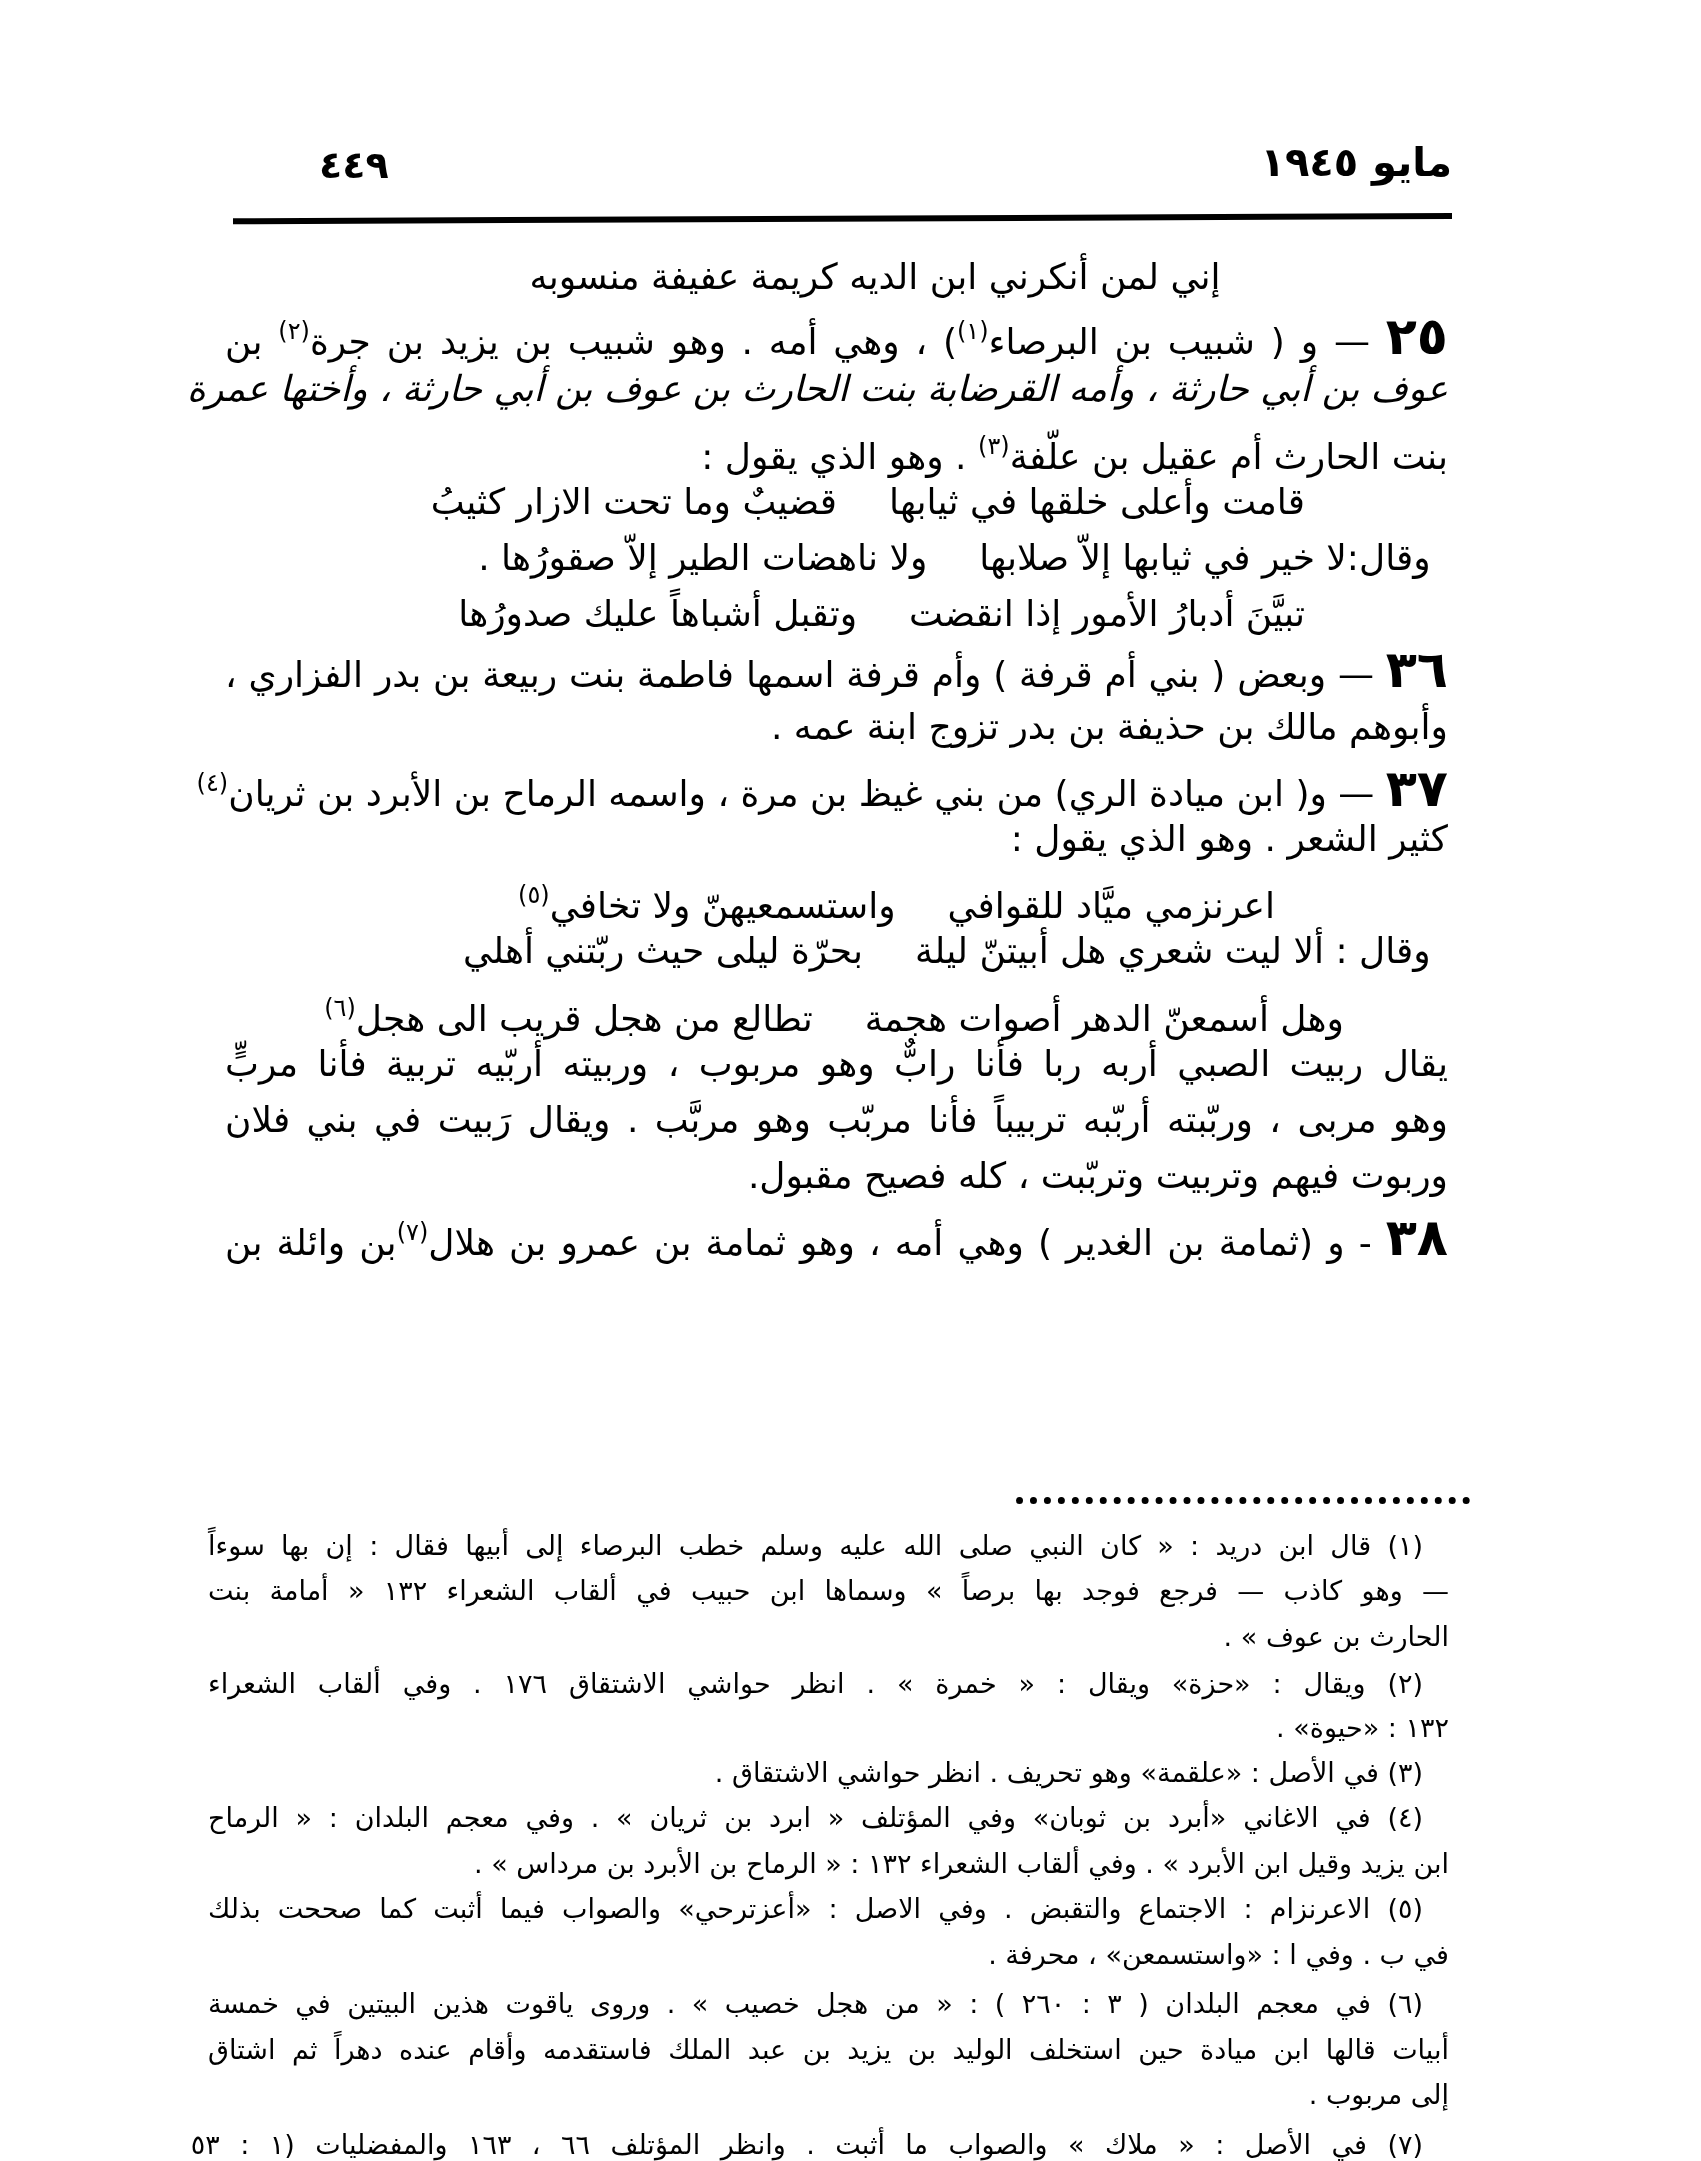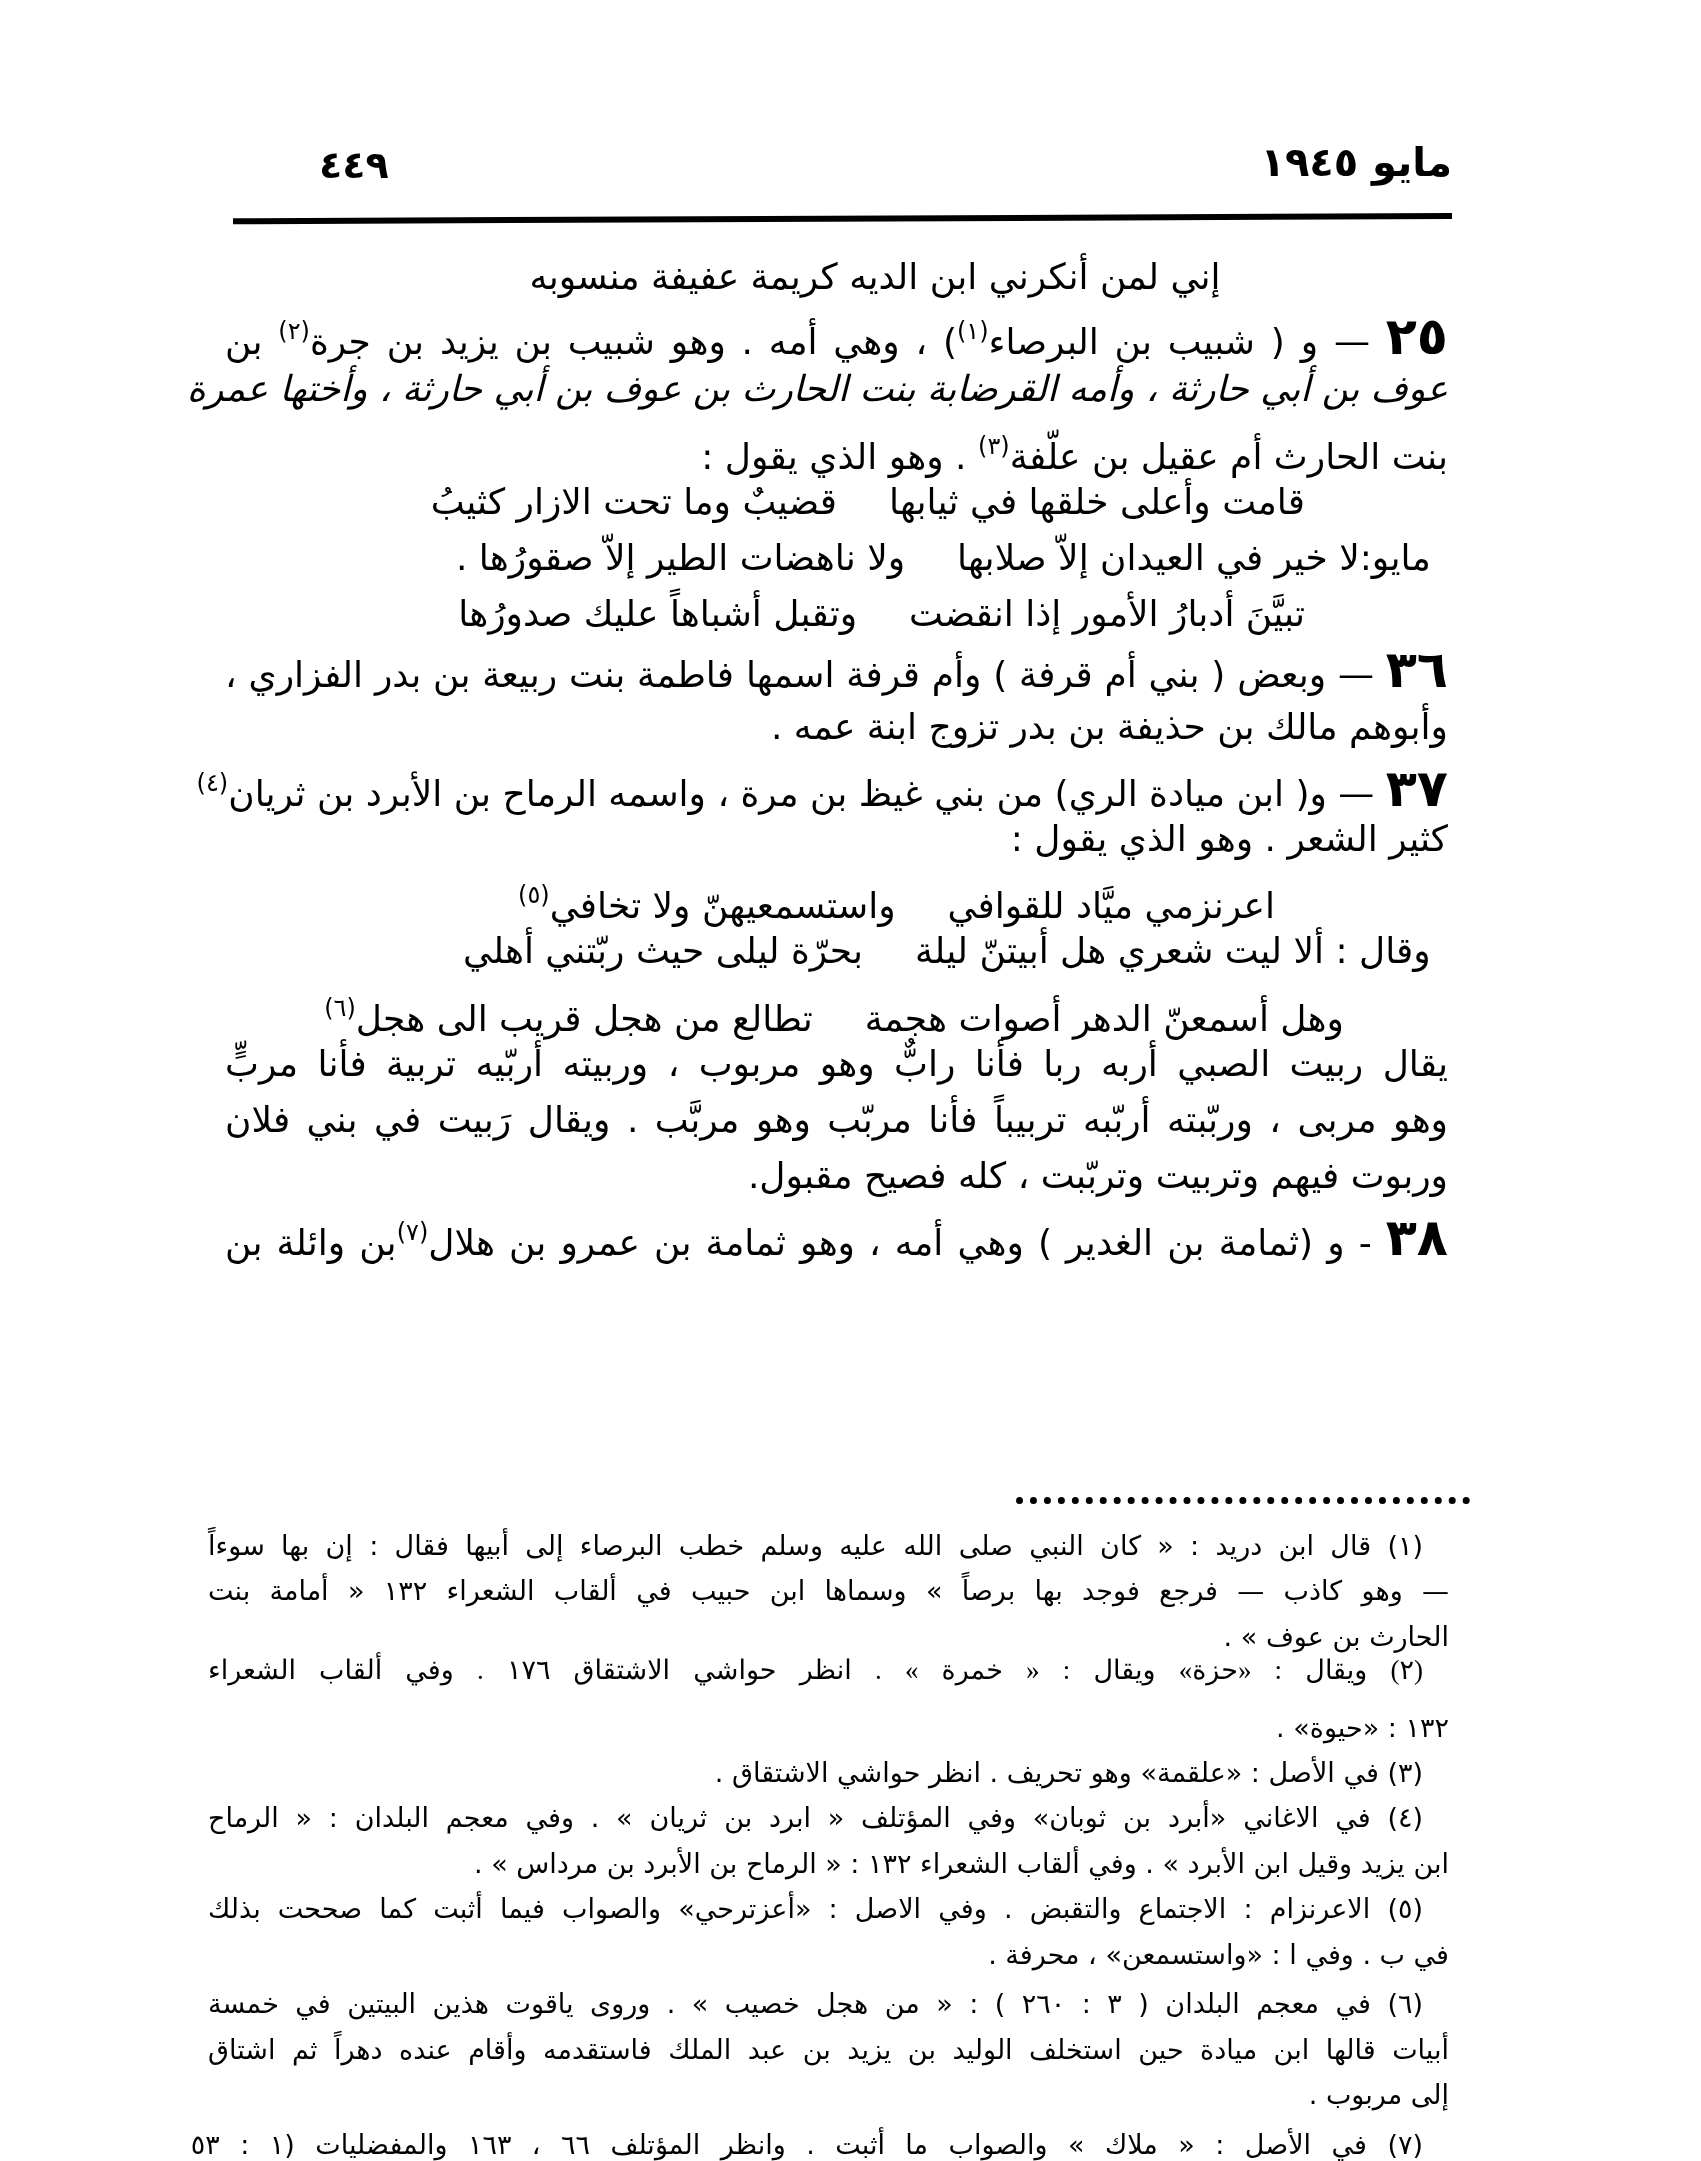--- a/index.html
+++ b/index.html
@@ -173,21 +173,21 @@
     </div>
 
     <div class="line last" style="top:169px;">
       <span>بنت الحارث أم عقيل بن علّفة</span><span class="sup">(٣)</span><span> . وهو الذي يقول :</span>
     </div>
 
     <div class="verse" style="top:225px; right:143px;">
       <span class="hemi">قامت وأعلى خلقها في ثيابها</span><span class="gap"></span><span class="hemi">قضيبٌ وما تحت الازار كثيبُ</span>
     </div>
     <div class="verse" style="top:281px; right:17.3px;">
-      <span class="hemi">مايو:لا خير في العيدان إلاّ صلابها</span><span class="gap"></span><span class="hemi">ولا ناهضات الطير إلاّ صقورُها .</span>
+      <span class="hemi">وقال:لا خير في ثيابها إلاّ صلابها</span><span class="gap"></span><span class="hemi">ولا ناهضات الطير إلاّ صقورُها .</span>
     </div>
     <div class="verse" style="top:337px; right:143px;">
       <span class="hemi">تبيَّنَ أدبارُ الأمور إذا انقضت</span><span class="gap"></span><span class="hemi">وتقبل أشباهاً عليك صدورُها</span>
     </div>
 
     <div class="line" style="top:393px;">
       <span class="entry-num">٣٦</span>
       <span>— وبعض ( بني أم قرفة ) وأم قرفة اسمها فاطمة بنت ربيعة بن بدر الفزاري ،</span>
     </div>
     <div class="line last" style="top:450px;">
@@ -229,21 +229,21 @@
   </div>
 
   <div class="fn-rule"></div>
 
   <div class="footnotes">
 
     <div class="fn-line indent" style="top:0px;"><span>(١) قال ابن دريد : « كان النبي صلى الله عليه وسلم خطب البرصاء إلى أبيها فقال : إن بها سوءاً</span></div>
     <div class="fn-line" style="top:45px;"><span>— وهو كاذب — فرجع فوجد بها برصاً » وسماها ابن حبيب في ألقاب الشعراء ١٣٢ « أمامة بنت</span></div>
     <div class="fn-line last" style="top:91px;"><span>الحارث بن عوف » .</span></div>
 
-    <div class="fn-line indent" style="top:125px;font-family:Liberation Serif, serif;"><span>(٢) ويقال : «حزة» ويقال : « خمرة » . انظر حواشي الاشتقاق ١٧٦ . وفي ألقاب الشعراء</span></div>
+    <div class="fn-line indent" style="top:138px;"><span>(٢) ويقال : «حزة» ويقال : « خمرة » . انظر حواشي الاشتقاق ١٧٦ . وفي ألقاب الشعراء</span></div>
     <div class="fn-line last" style="top:182px;"><span>١٣٢ : «حيوة» .</span></div>
 
     <div class="fn-line indent last" style="top:227px;"><span>(٣) في الأصل : «علقمة» وهو تحريف . انظر حواشي الاشتقاق .</span></div>
 
     <div class="fn-line indent" style="top:272px;"><span>(٤) في الاغاني «أبرد بن ثوبان» وفي المؤتلف « ابرد بن ثريان » . وفي معجم البلدان : « الرماح</span></div>
     <div class="fn-line last" style="top:318px;"><span>ابن يزيد وقيل ابن الأبرد » . وفي ألقاب الشعراء ١٣٢ : « الرماح بن الأبرد بن مرداس » .</span></div>
 
     <div class="fn-line indent" style="top:363px;"><span>(٥) الاعرنزام : الاجتماع والتقبض . وفي الاصل : «أعزترحي» والصواب فيما أثبت كما صححت بذلك</span></div>
     <div class="fn-line last" style="top:409px;"><span>في ب . وفي ا : «واستسمعن» ، محرفة .</span></div>
 

